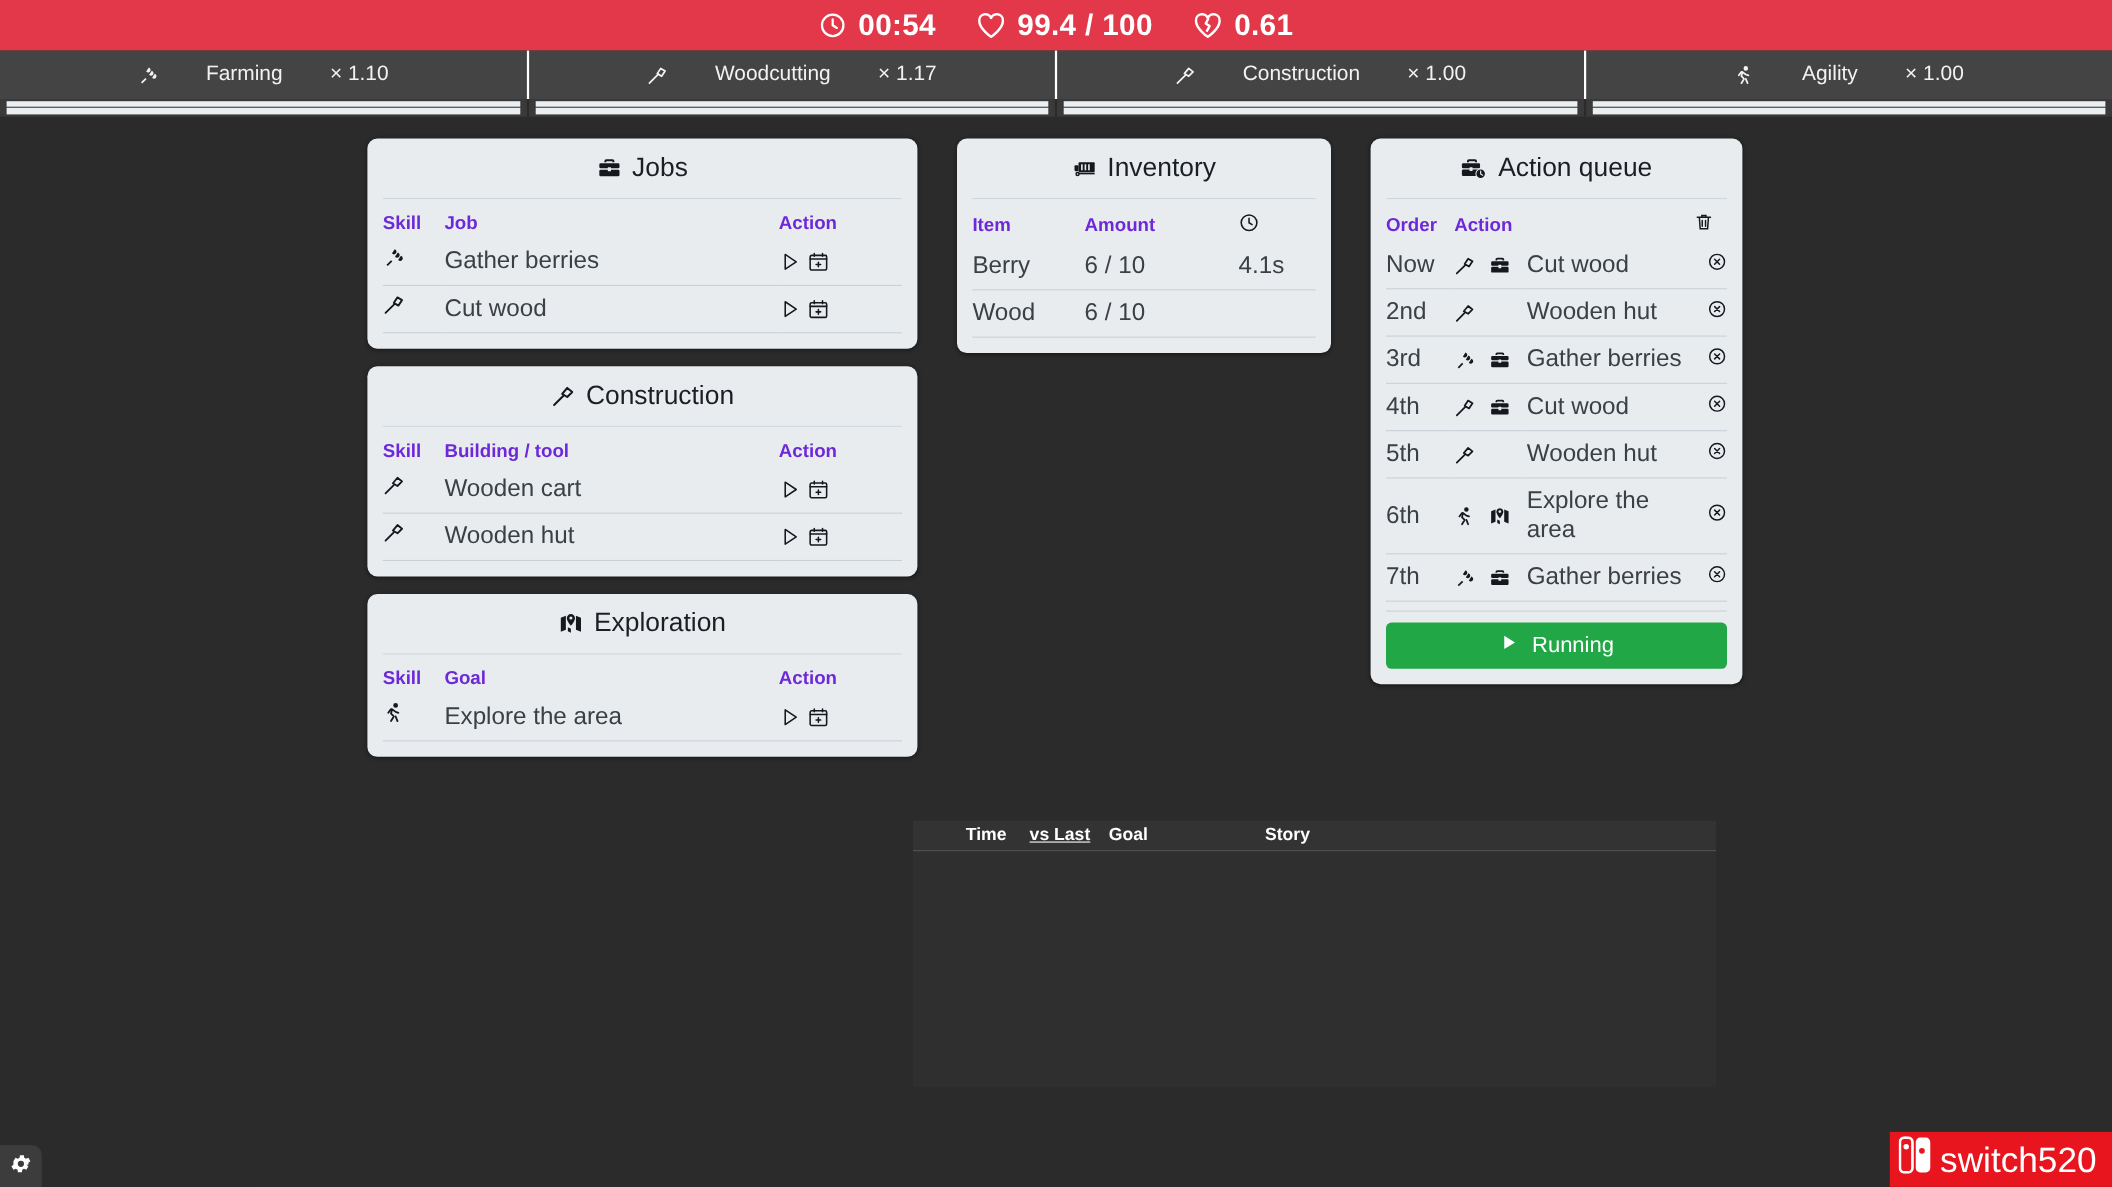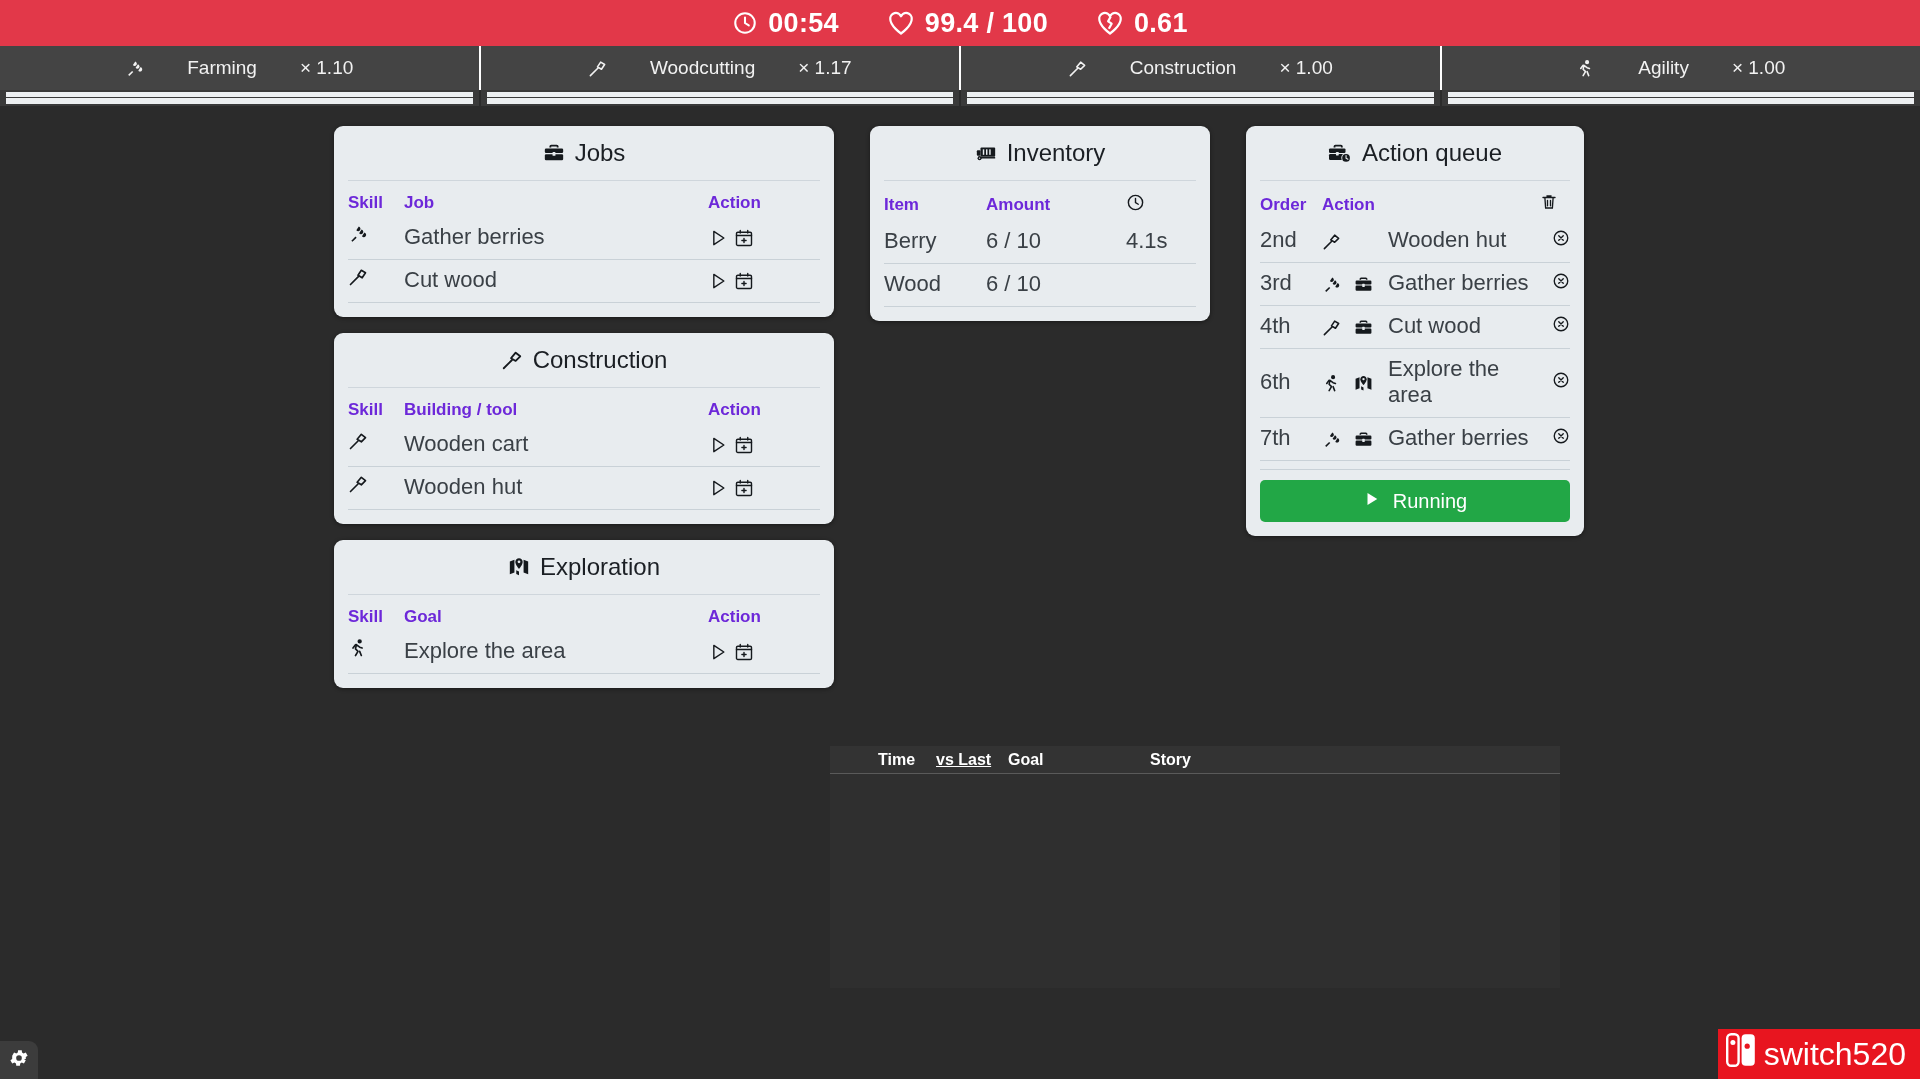--- a/index.html
+++ b/index.html
@@ -10,21 +10,21 @@
     overflow: hidden;
   }
 
   
   .topbar {
     height: 46px;
     background: #e23849;
     display: flex;
     align-items: center;
     justify-content: center;
-    gap: 48px;
+    gap: 36px;
     color: #ffffff;
   }
   .stat {
     display: flex;
     align-items: center;
     gap: 10px;
     font-size: 27px;
     font-weight: 700;
     letter-spacing: .3px;
   }
@@ -585,20 +585,42 @@
                 <span>
                   <svg width="18" height="18" viewBox="0 0 24 24" fill="none" stroke="#15191d" stroke-width="1.8" stroke-linecap="round">
                     <path d="M4 6h16M9.5 6V4h5v2M6.5 6l1 14h9l1-14M10 10v7M14 10v7"></path>
                   </svg>
                 </span>
               </th>
             </tr>
           </thead>
           <tbody>
             <tr>
+              <td class="q-order">Now</td>
+              <td class="q-icons">
+                <span><svg width="19" height="19" viewBox="0 0 24 24" fill="none" stroke="#15191d" stroke-width="2" stroke-linecap="round" stroke-linejoin="round">
+                      <path d="M3 21L13 11"></path>
+                      <path d="M12 10l4-6 5 3-4 6-5-3z"></path>
+                    </svg></span>
+                <span><svg width="19" height="19" viewBox="0 0 24 24" fill="#15191d">
+                      <path d="M9 3h6a2 2 0 0 1 2 2v1h-2V5H9v1H7V5a2 2 0 0 1 2-2z"></path>
+                      <rect x="2" y="7" width="20" height="5" rx="1.4"></rect>
+                      <rect x="2" y="13.4" width="20" height="6.6" rx="1.4"></rect>
+                      <rect x="10.4" y="11" width="3.2" height="4" rx="0.6" fill="#e8ecef"></rect>
+                    </svg></span>
+              </td>
+              <td>Cut wood</td>
+              <td class="q-del">
+                <span><svg width="18" height="18" viewBox="0 0 24 24" fill="none" stroke="#15191d" stroke-width="1.8" stroke-linecap="round">
+                      <circle cx="12" cy="12" r="9"></circle>
+                      <path d="M9 9l6 6M15 9l-6 6"></path>
+                    </svg></span>
+              </td>
+            </tr>
+            <tr>
               <td class="q-order">2nd</td>
               <td class="q-icons">
                 <span><svg width="19" height="19" viewBox="0 0 24 24" fill="none" stroke="#15191d" stroke-width="2" stroke-linecap="round" stroke-linejoin="round">
                       <path d="M3 21L12 12"></path>
                       <path d="M11 10l5-6 5 4-5 5-5-3z"></path>
                     </svg></span>
               </td>
               <td>Wooden hut</td>
               <td class="q-del">
                 <span><svg width="18" height="18" viewBox="0 0 24 24" fill="none" stroke="#15191d" stroke-width="1.8" stroke-linecap="round">
@@ -639,20 +661,36 @@
                       <path d="M12 10l4-6 5 3-4 6-5-3z"></path>
                     </svg></span>
                 <span><svg width="19" height="19" viewBox="0 0 24 24" fill="#15191d">
                       <path d="M9 3h6a2 2 0 0 1 2 2v1h-2V5H9v1H7V5a2 2 0 0 1 2-2z"></path>
                       <rect x="2" y="7" width="20" height="5" rx="1.4"></rect>
                       <rect x="2" y="13.4" width="20" height="6.6" rx="1.4"></rect>
                       <rect x="10.4" y="11" width="3.2" height="4" rx="0.6" fill="#e8ecef"></rect>
                     </svg></span>
               </td>
               <td>Cut wood</td>
+              <td class="q-del">
+                <span><svg width="18" height="18" viewBox="0 0 24 24" fill="none" stroke="#15191d" stroke-width="1.8" stroke-linecap="round">
+                      <circle cx="12" cy="12" r="9"></circle>
+                      <path d="M9 9l6 6M15 9l-6 6"></path>
+                    </svg></span>
+              </td>
+            </tr>
+            <tr>
+              <td class="q-order">5th</td>
+              <td class="q-icons">
+                <span><svg width="19" height="19" viewBox="0 0 24 24" fill="none" stroke="#15191d" stroke-width="2" stroke-linecap="round" stroke-linejoin="round">
+                      <path d="M3 21L12 12"></path>
+                      <path d="M11 10l5-6 5 4-5 5-5-3z"></path>
+                    </svg></span>
+              </td>
+              <td>Wooden hut</td>
               <td class="q-del">
                 <span><svg width="18" height="18" viewBox="0 0 24 24" fill="none" stroke="#15191d" stroke-width="1.8" stroke-linecap="round">
                       <circle cx="12" cy="12" r="9"></circle>
                       <path d="M9 9l6 6M15 9l-6 6"></path>
                     </svg></span>
               </td>
             </tr>
             <tr>
               <td class="q-order">6th</td>
               <td class="q-icons">

